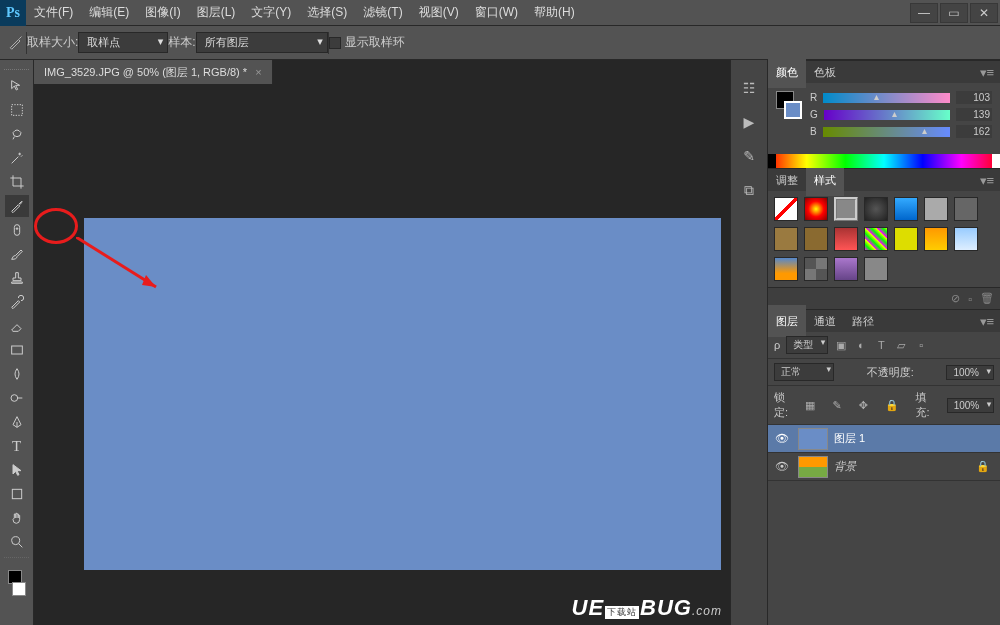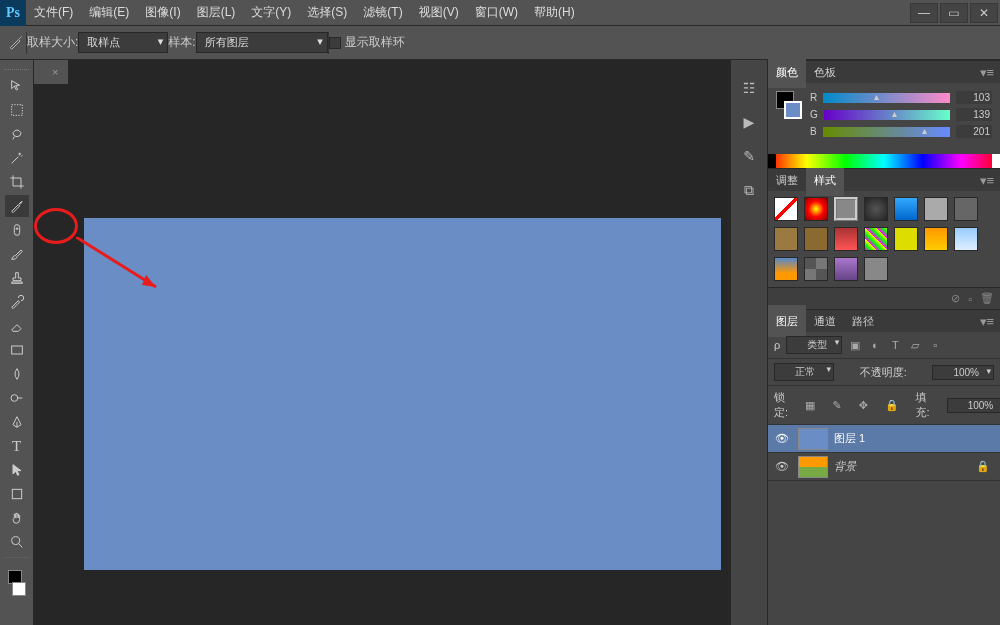--- a/index.html
+++ b/index.html
@@ -43,21 +43,21 @@
 .slider-track { flex: 1; height: 10px; position: relative; }
 .slider-val { width: 36px; background: #3c3c3c; padding: 1px 2px; text-align: right; }
 .spectrum { height: 14px; margin-top:4px; background: linear-gradient(90deg,#f00,#ff0,#0f0,#0ff,#00f,#f0f,#f00); position: relative;}
 .spectrum::before{content:"";position:absolute;left:0;top:0;width:8px;height:14px;background:#000;}
 .spectrum::after{content:"";position:absolute;right:0;top:0;width:8px;height:14px;background:#fff;}
 .styles-body { padding: 6px; display: flex; flex-wrap: wrap; gap: 6px; }
 .style-sw { width: 24px; height: 24px; border: 1px solid #282828; }
 .styles-foot{height:22px;background:#3e3e3e;border-top:1px solid #282828;display:flex;justify-content:flex-end;align-items:center;gap:8px;padding:0 6px;color:#888;font-size:11px;}
 .layers-body { font-size: 11px; color: #ccc; }
 .layer-opts { display: flex; align-items: center; padding: 4px 6px; gap: 6px; border-bottom:1px solid #333;}
-.mini-dd { background: #3c3c3c; padding: 1px 14px 1px 20px; border: 1px solid #282828; font-size:10px; position:relative;}
+.mini-dd { background: #3c3c3c; padding: 1px 14px 1px 6px; border: 1px solid #282828; font-size:10px; position:relative;}
 .mini-dd::after{content:"▾";position:absolute;right:2px;top:0;font-size:9px;}
 .layer-opts2 { display: flex; align-items: center; padding: 4px 6px; gap: 4px; justify-content: space-between; border-bottom:1px solid #333;}
 .lock-row{display:flex;align-items:center;padding:4px 6px;gap:17px;border-bottom:1px solid #333;}
 .layer-row { display: flex; align-items: center; height: 28px; padding: 0 4px; border-bottom:1px solid #333;}
 .layer-row.sel { background: #5b7aa8; color:#fff;}
 .eye { width: 20px; text-align: center; }
 .thumb { width: 30px; height: 22px; margin: 0 6px; border:1px solid #888;}
 .panel-menu{margin-left:auto;padding:0 6px;color:#999;font-size:13px;}
 .watermark{position:absolute;right:8px;bottom:4px;color:#fff;font-size:22px;font-weight:bold;font-style:italic;letter-spacing:1px;display:flex;align-items:baseline;}
 .watermark small{font-size:9px;background:#fff;color:#333;padding:0 2px;margin:0 1px;font-style:normal;font-weight:normal;}
@@ -207,28 +207,35 @@
       </div>
     <div style="height:4px;border-top:1px dotted #666;margin:3px 4px;"></div>
     <div class="tool colors">
         <div class="fg"></div>
         <div class="bg"></div>
       </div>
   </div>
 
   <div class="doc-area">
     <div class="doc-tab">
+      <span>IMG_3529.JPG @ 50% (图层 1, RGB/8) *</span>
       <span class="close">×</span>
     </div>
     <div class="canvas"></div>
     <div class="red-circle"></div>
     <svg class="red-arrow" width="100" height="60">
         <line x1="0" y1="0" x2="80" y2="50" stroke="#e81c1c" stroke-width="3"></line>
         <polygon points="80,50 70,38 66,48" fill="#e81c1c"></polygon>
       </svg>
+    <div class="watermark">
+      <span>UE</span>
+        <small>下载站</small>
+        <span>BUG</span>
+        <span class="com">.com</span>
+    </div>
   </div>
 
   <div class="right-rail">
     <span class="ic">☷</span>
     <span class="ic">▶</span>
     <span class="ic">✎</span>
     <span class="ic">⧉</span>
   </div>
 
   <div class="panels">
@@ -257,21 +264,21 @@
               <div class="slider-track" style="background:linear-gradient(90deg,#6700c9,#67ffc9);">
                 <span style="position:absolute;left:54%;top:-2px;">▴</span>
               </div>
               <span class="slider-val">139</span>
             </div>
           <div class="slider-row">
               <span>B</span>
               <div class="slider-track" style="background:linear-gradient(90deg,#678b00,#678bff);">
                 <span style="position:absolute;left:78%;top:-2px;">▴</span>
               </div>
-              <span class="slider-val">201</span>
+              <span class="slider-val">162</span>
             </div>
         </div>
       </div>
       <div class="spectrum"></div>
     </div>
 
     <div class="panel">
       <div class="panel-tabs">
         <div class="ptab">调整</div>
         <div class="ptab active">样式</div>

